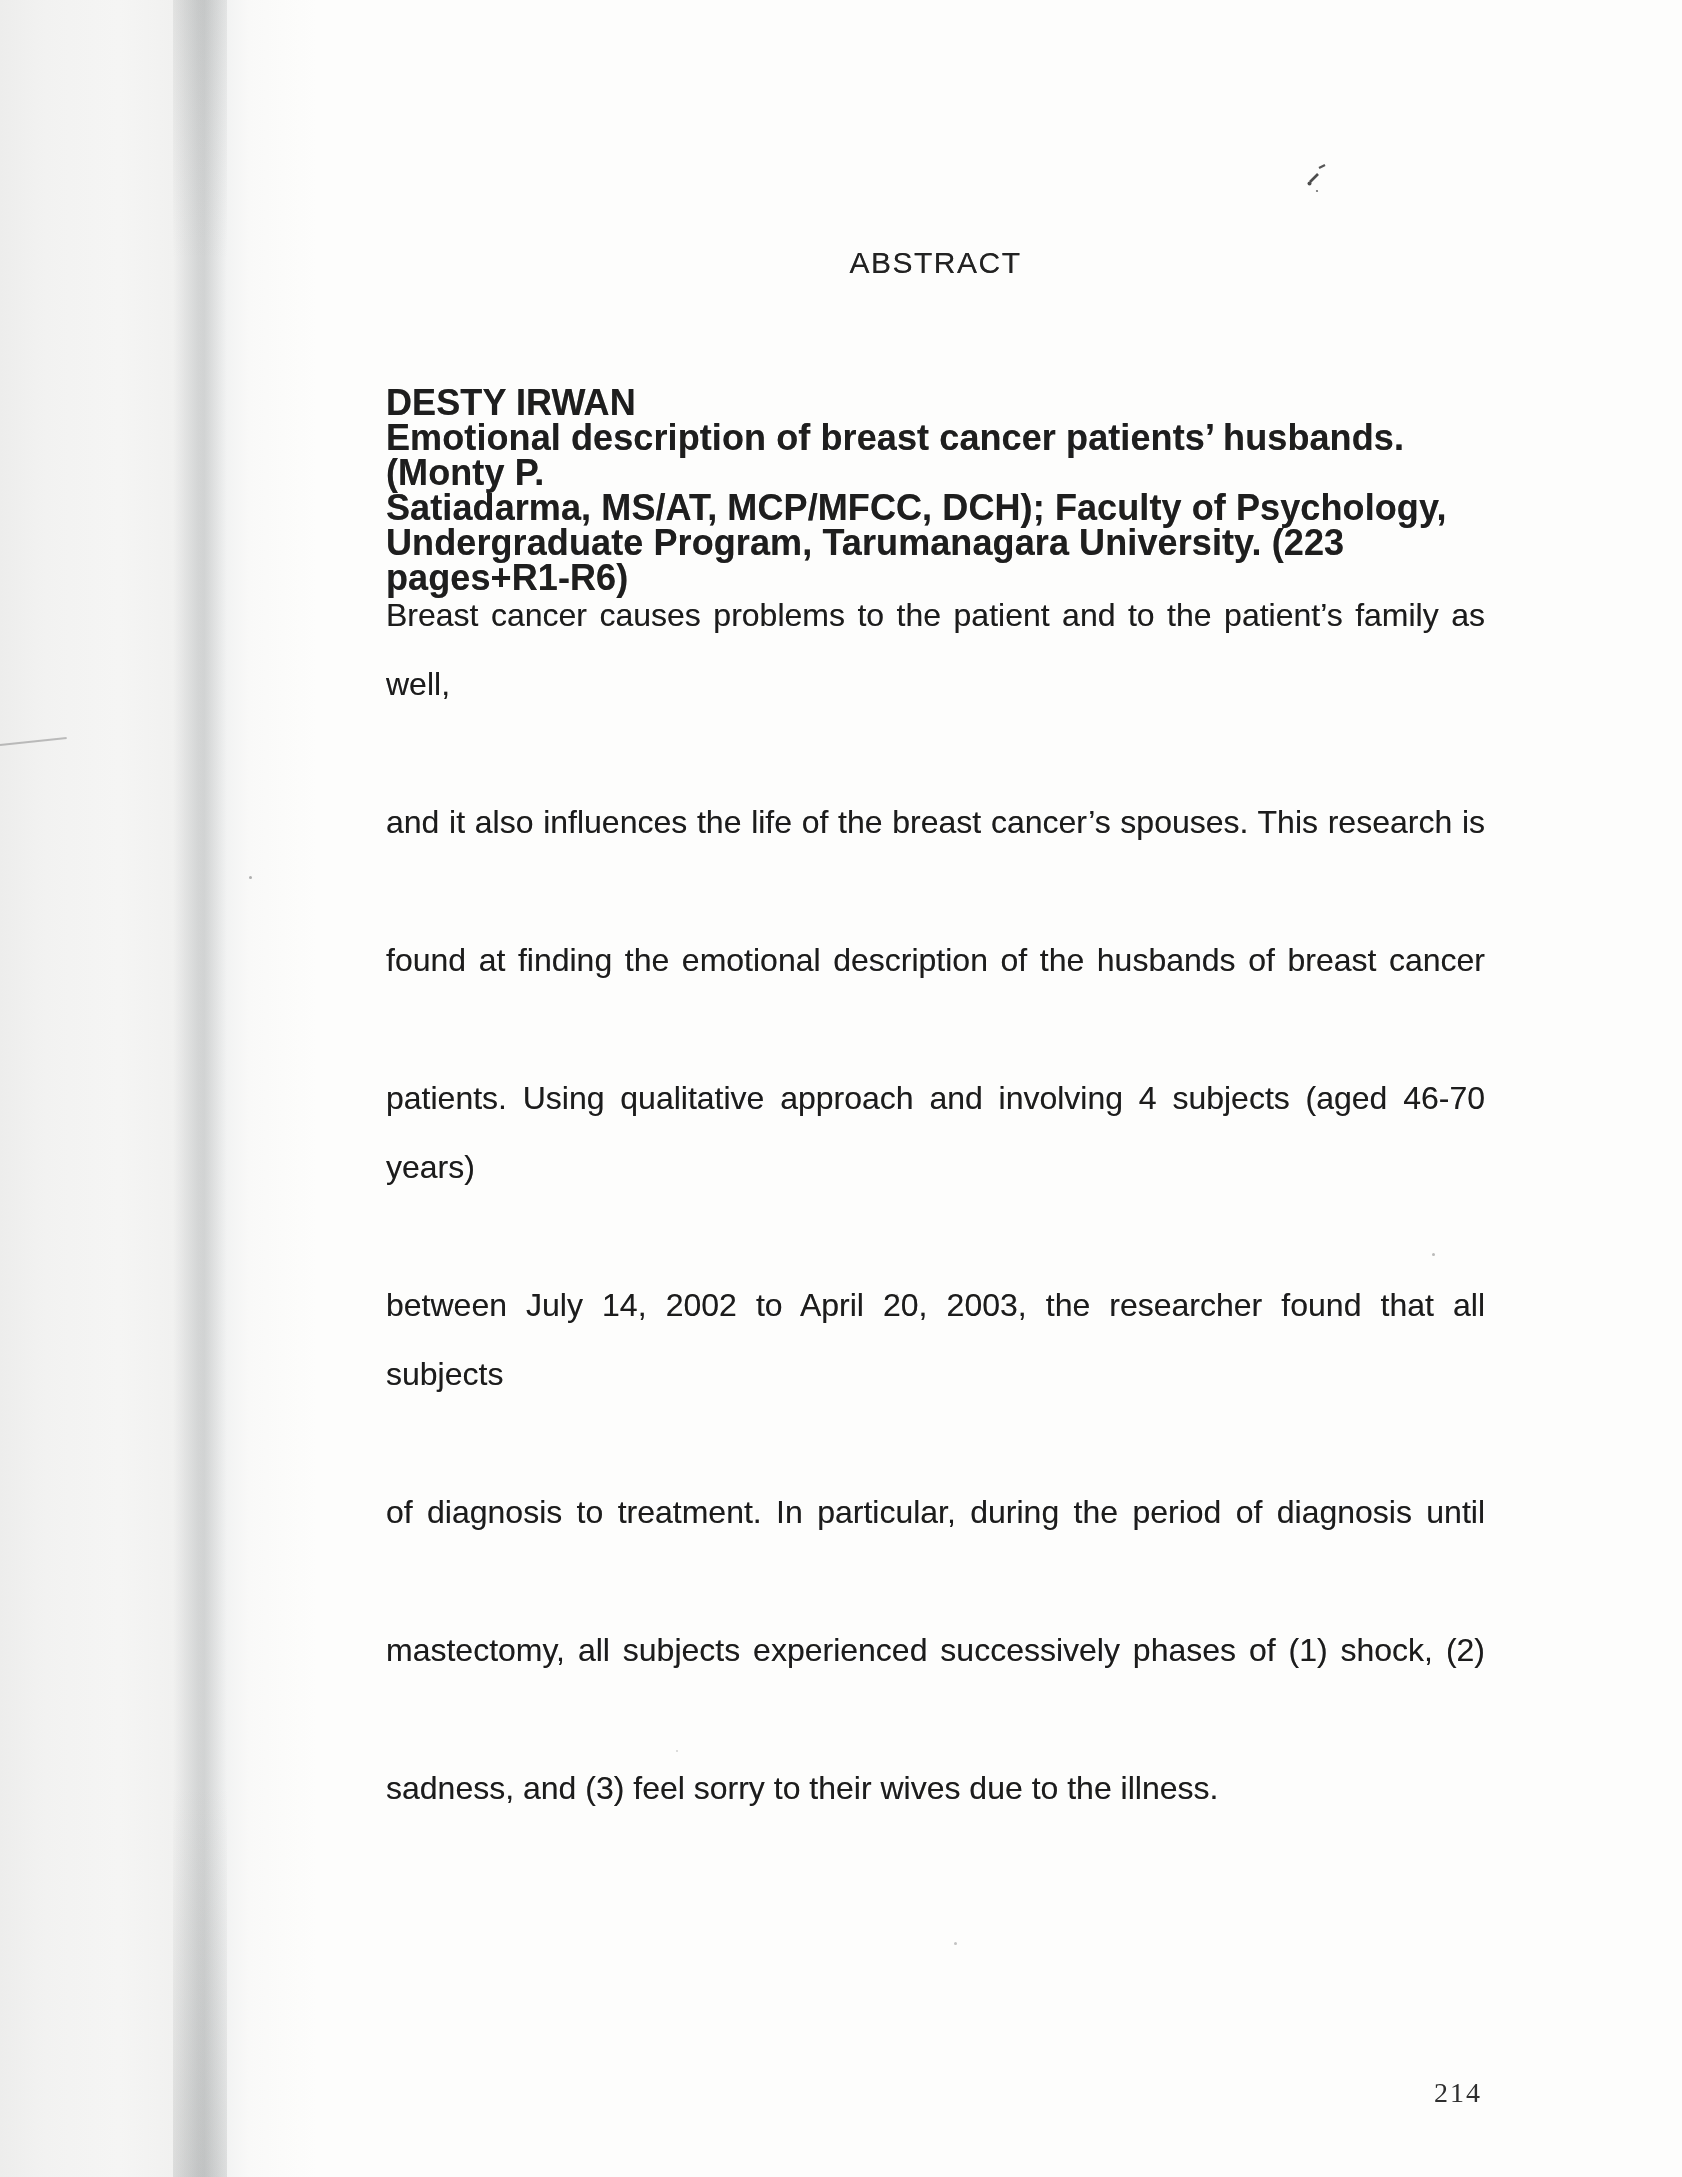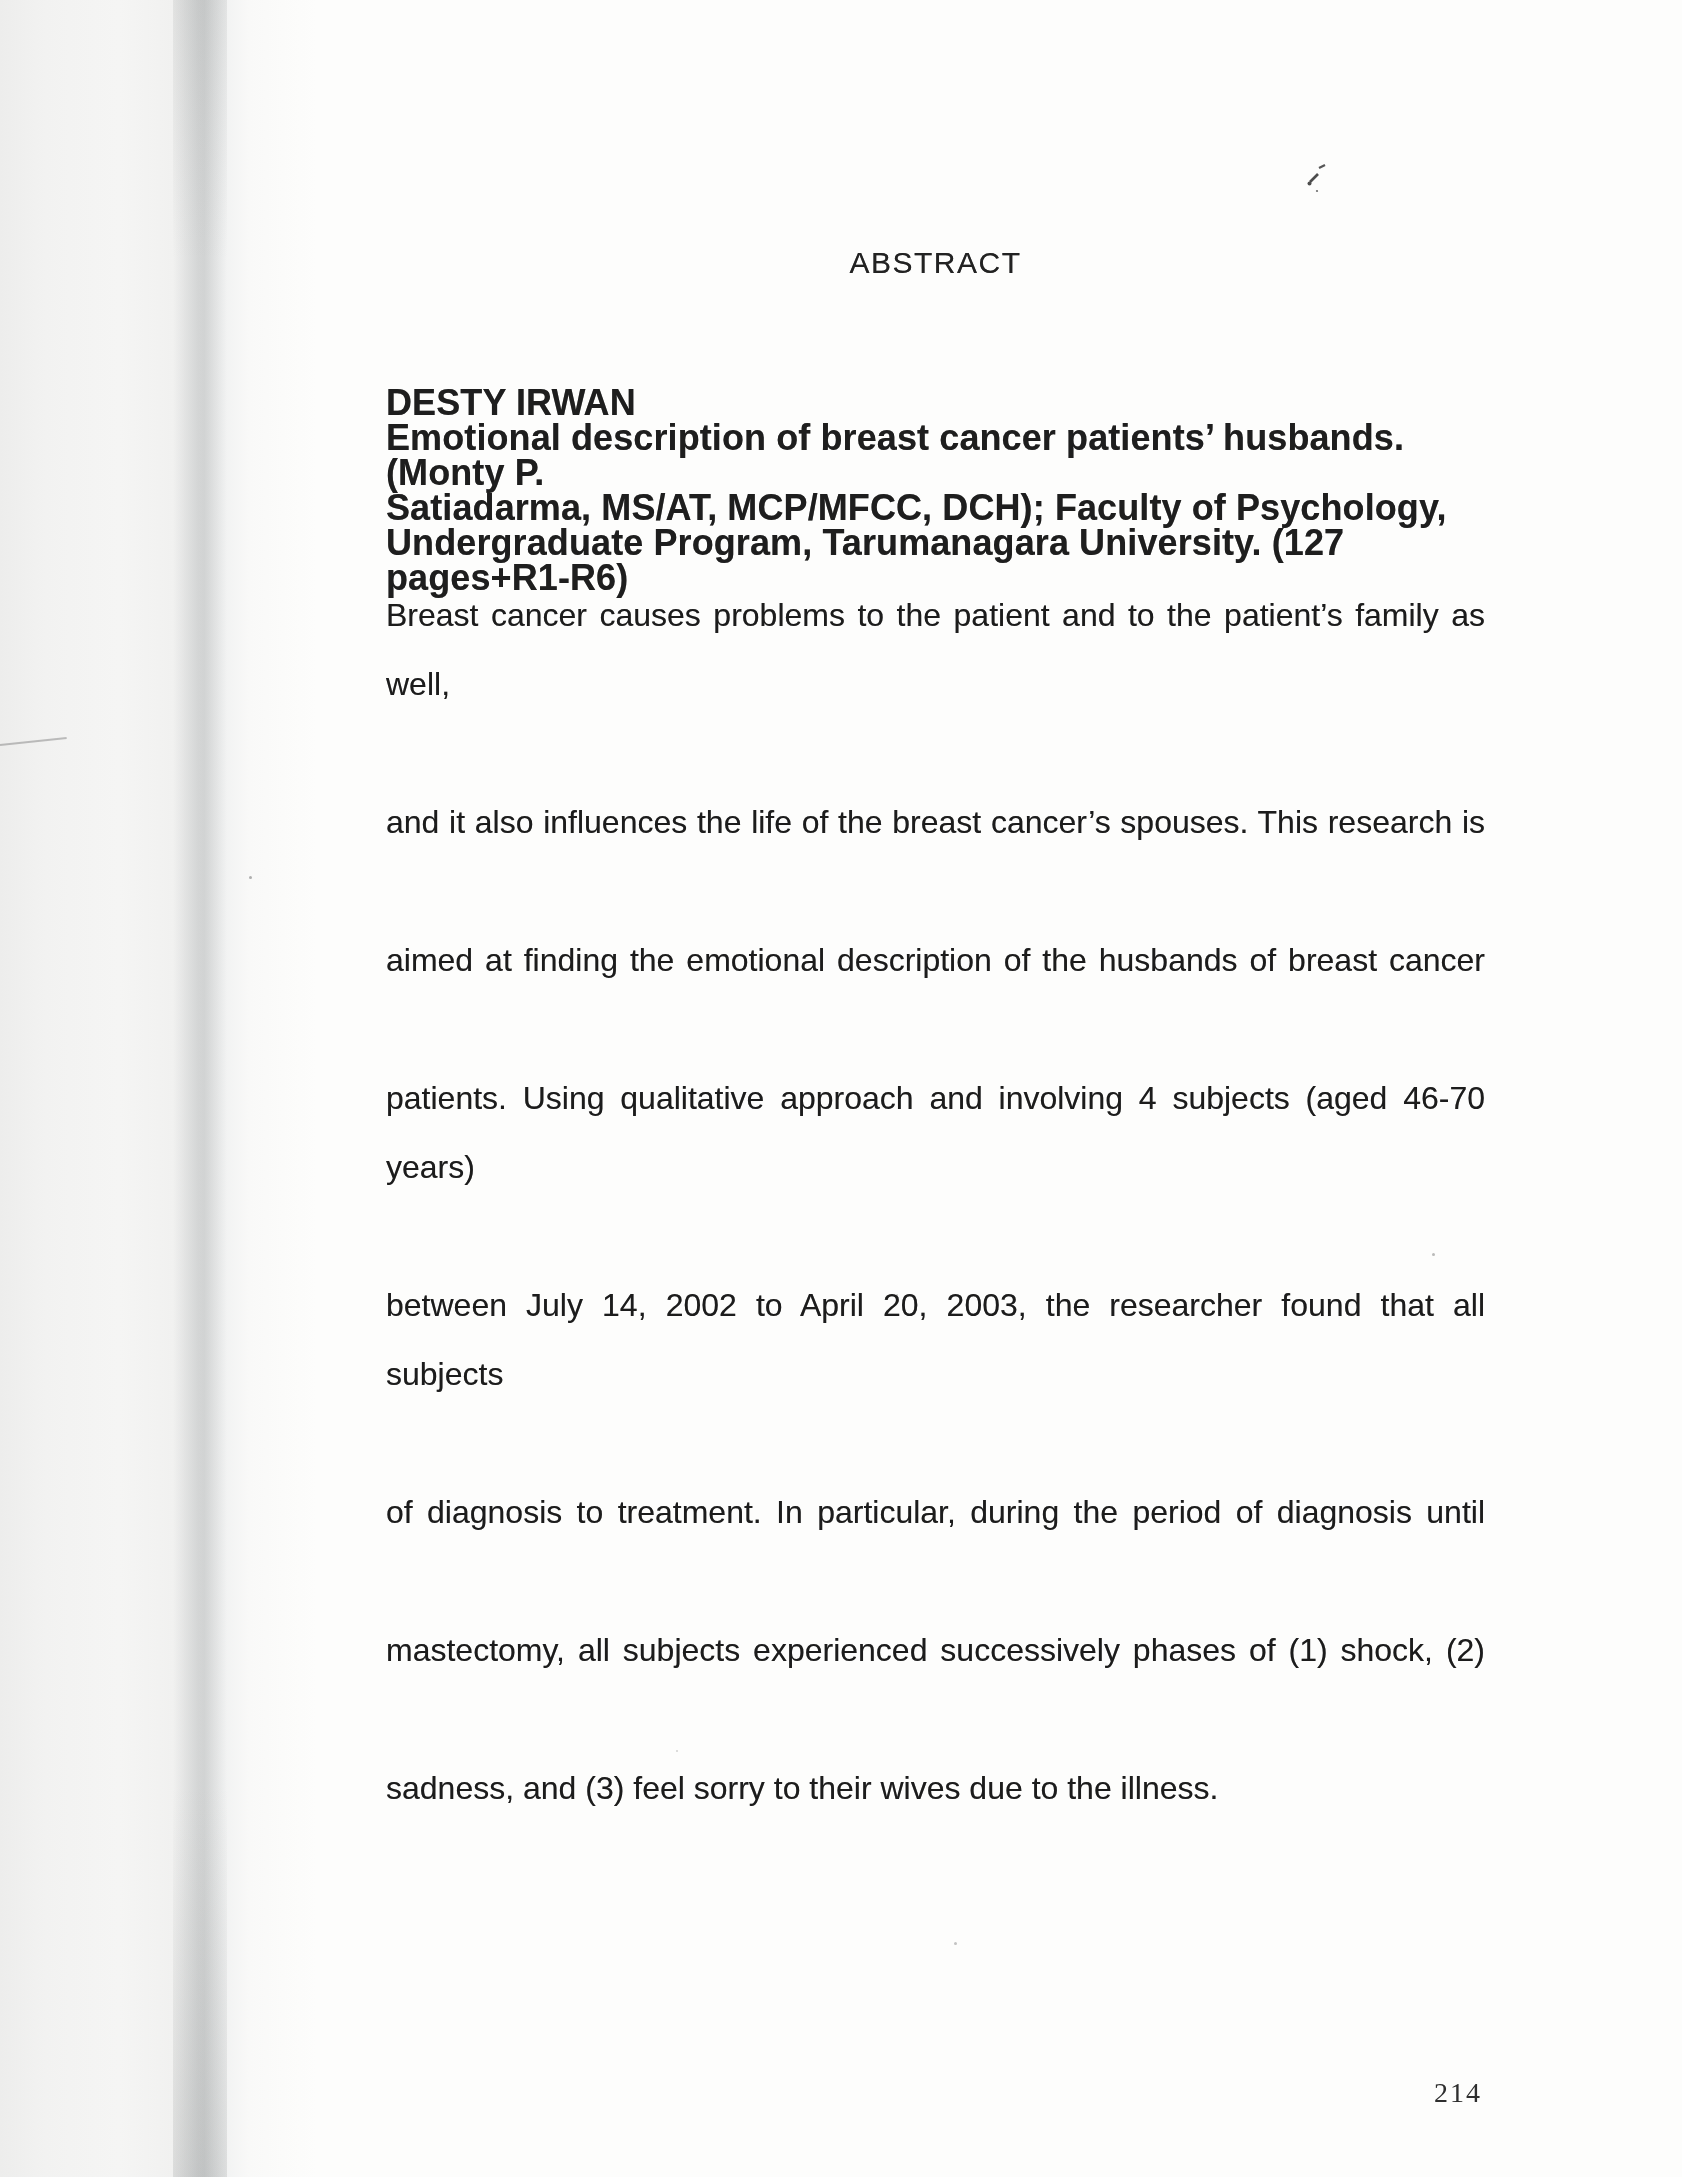--- a/index.html
+++ b/index.html
@@ -141,27 +141,27 @@
 <div class="page">
 
   <div class="binding-shadow"></div>
 
   <h1 class="doc-title">ABSTRACT</h1>
 
   <div class="author-block">
     <div>DESTY IRWAN</div>
     <div>Emotional description of breast cancer patients’ husbands. (Monty P.</div>
     <div>Satiadarma, MS/AT, MCP/MFCC, DCH); Faculty of Psychology,</div>
-    <div>Undergraduate Program, Tarumanagara University. (127 pages+R1-R6)</div>
+    <div>Undergraduate Program, Tarumanagara University. (223 pages+R1-R6)</div>
   </div>
 
   <div class="body-block">
     <div class="bline j">Breast cancer causes problems to the patient and to the patient’s family as well,</div>
     <div class="bline j">and it also influences the life of the breast cancer’s spouses. This research is</div>
-    <div class="bline j">aimed at finding the emotional description of the husbands of breast cancer</div>
+    <div class="bline j">found at finding the emotional description of the husbands of breast cancer</div>
     <div class="bline j">patients. Using qualitative approach and involving 4 subjects (aged 46-70 years)</div>
     <div class="bline j">between July 14, 2002 to April 20, 2003, the researcher found that all subjects</div>
     <div class="bline j">of diagnosis to treatment. In particular, during the period of diagnosis until</div>
     <div class="bline j">mastectomy, all subjects experienced successively phases of (1) shock, (2)</div>
     <div class="bline">sadness, and (3) feel sorry to their wives due to the illness.</div>
   </div>
 
   <div class="page-number">214</div>
 
   <div class="pen-mark"></div>

